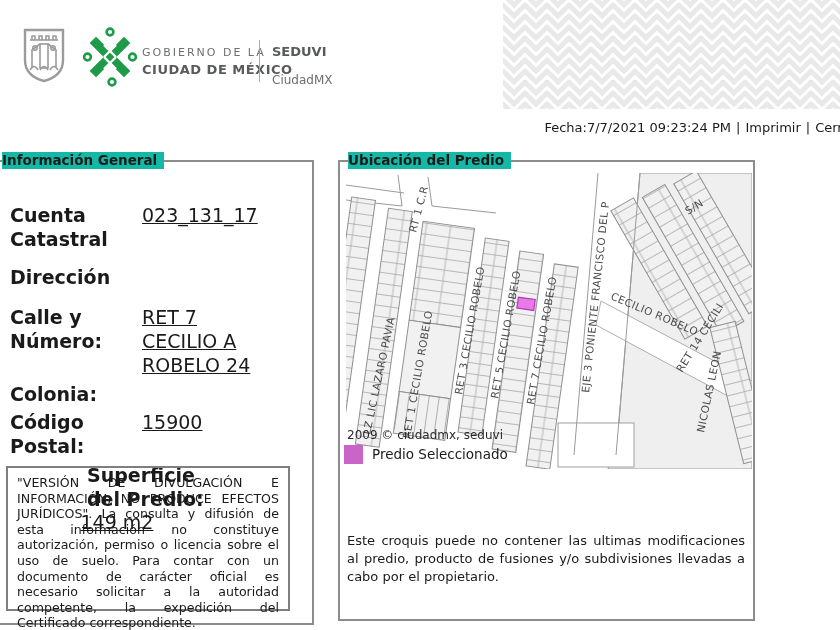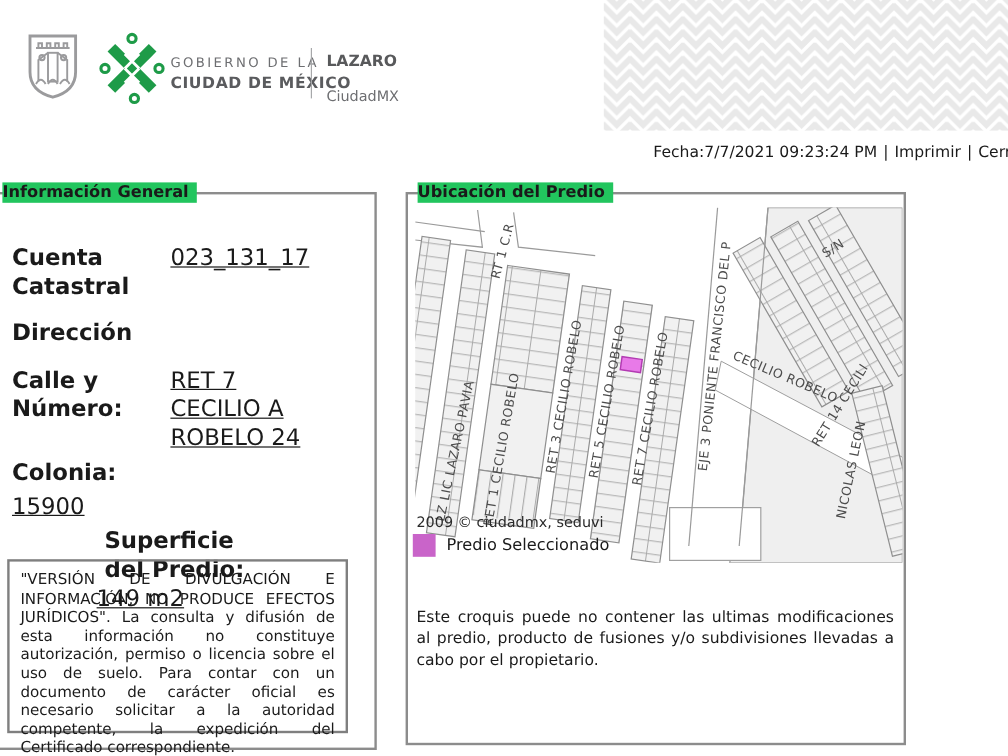--- a/index.html
+++ b/index.html
@@ -23,21 +23,21 @@
   
   .datebar{
     position:absolute;top:120px;right:-16px;white-space:nowrap;
     font-size:13px;color:#1a1a1a;
   }
   .datebar a{color:#1a1a1a;text-decoration:none;cursor:pointer;}
   .datebar .sep{padding:0 5px;}
   
   .panel{position:absolute;border:2px solid #8c8c8c;background:#fff;}
   .panel-title{
-    position:absolute;top:-10px;background:#22c55e;font-size:13.5px;font-weight:bold;
+    position:absolute;top:-10px;background:#14b8a6;font-size:13.5px;font-weight:bold;
     padding:0 7px 0 0;line-height:17px;
   }
   
   .info-panel{left:-20px;top:160px;width:330px;height:461px;}
   .info-title{left:20px;}
   .fields{position:absolute;left:28px;top:42px;width:286px;font-size:19px;}
   .frow{display:flex;margin-bottom:11px;}
   .frow .flabel{width:132px;font-weight:bold;flex:none;line-height:1.25;}
   .frow .fvalue{width:145px;line-height:1.25;text-decoration:underline;}
   .frow.tight{margin-bottom:5px;}
@@ -48,21 +48,21 @@
   }
   
   .map-panel{left:338px;top:160px;width:413px;height:457px;}
   .map-title{left:8px;}
   .mapwrap{position:absolute;left:6px;top:11px;width:406px;height:296px;}
   .map-copyright{position:absolute;left:7px;top:266px;font-size:12px;color:#2a2a2a;}
   .maplegend{position:absolute;left:4px;top:282px;height:20px;display:flex;align-items:center;}
   .swatch{width:19px;height:19px;background:#c964c9;flex:none;}
   .maplegend .ltext{font-size:13.5px;margin-left:9px;}
   .map-note{
-    position:absolute;left:7px;top:344px;width:398px;
+    position:absolute;left:7px;top:370px;width:398px;
     font-size:13px;line-height:18px;text-align:justify;
   }
   svg text{font-family:"DejaVu Sans","Liberation Sans",sans-serif;}
   .street{font-size:10.5px;fill:#4c4c4c;letter-spacing:.4px;}
 </style>
 </head>
 <body>
 
 <div class="header">
 
@@ -97,21 +97,21 @@
   </svg>
 
   <div class="brand">
     <div class="l1">GOBIERNO DE LA</div>
     <div class="l2">CIUDAD DE MÉXICO</div>
   </div>
 
   <div class="hdr-divider"></div>
 
   <div class="dept">
-    <div class="d1">LAZARO</div>
+    <div class="d1">SEDUVI</div>
     <div class="d2">CiudadMX</div>
   </div>
 
   <svg class="chevrons" width="337" height="109" viewBox="0 0 337 109">
     <defs>
       <pattern id="chev" width="22" height="22" patternUnits="userSpaceOnUse">
         <path d="M-1,-7 L11,5 L23,-7 M-1,4 L11,16 L23,4 M-1,15 L11,27 L23,15" stroke="#e9e9e9" stroke-width="5" fill="none"></path>
       </pattern>
     </defs>
     <rect x="0" y="0" width="337" height="109" fill="url(#chev)"></rect>
@@ -135,20 +135,21 @@
       <div class="fvalue"></div>
     </div>
     <div class="frow tight">
       <div class="flabel">Calle y Número:</div>
       <div class="fvalue" style="width:135px;">RET 7 CECILIO A ROBELO 24</div>
     </div>
     <div class="frow tight">
       <div class="flabel">Colonia:</div>
     </div>
     <div class="frow tight">
+      <div class="flabel">Código Postal:</div>
       <div class="fvalue">15900</div>
     </div>
     <div class="frow tight" style="align-items:center;flex-direction:column;">
       <div class="flabel">Superficie del Predio:</div>
       <div class="fvalue">149 m2</div>
     </div>
   </div>
 
   <div class="disclaimer">
     <span>"VERSIÓN DE DIVULGACIÓN E INFORMACIÓN, NO PRODUCE EFECTOS JURÍDICOS". La consulta y difusión de esta información no constituye autorización, permiso o licencia sobre el uso de suelo. Para contar con un documento de carácter oficial es necesario solicitar a la autoridad competente, la expedición del Certificado correspondiente.</span>

